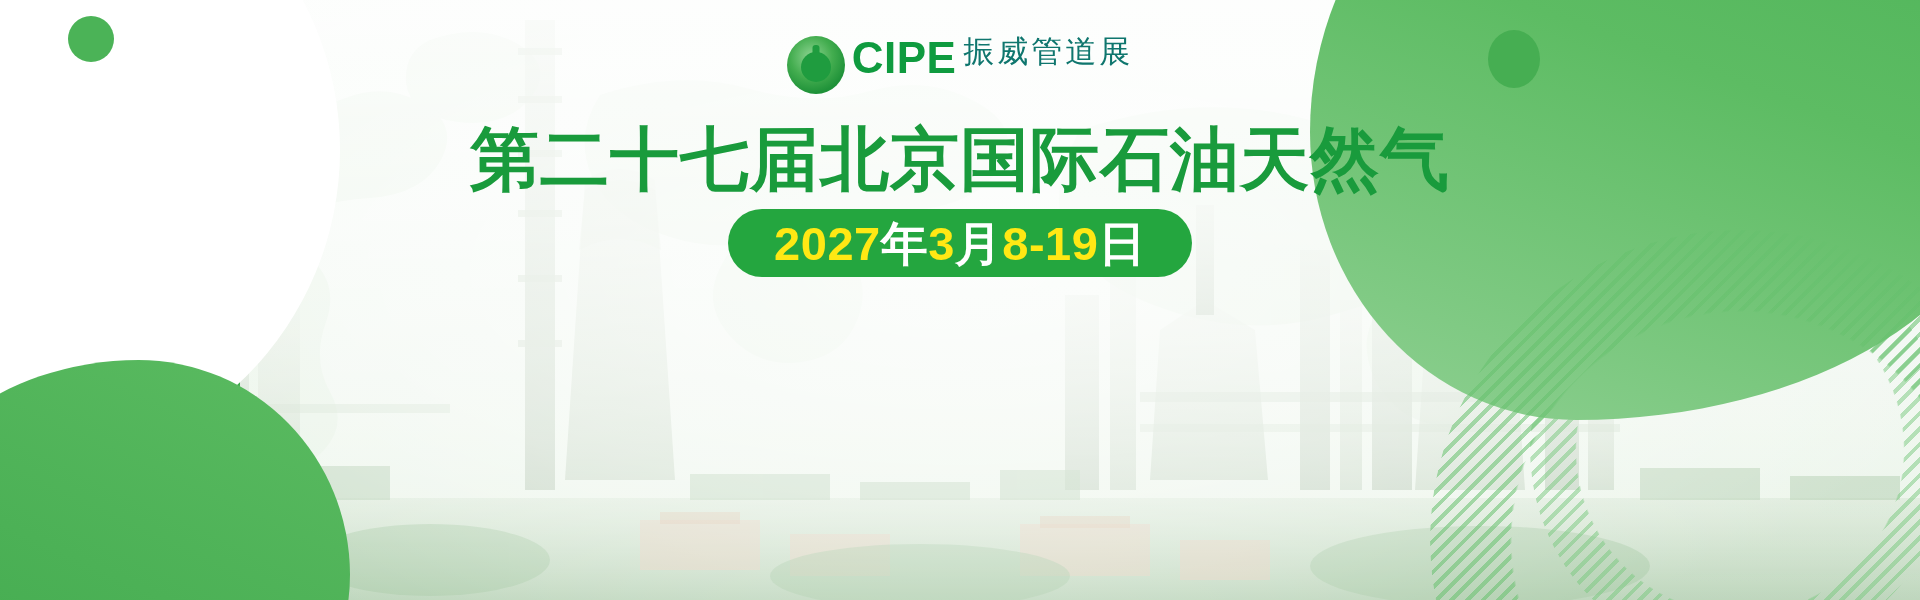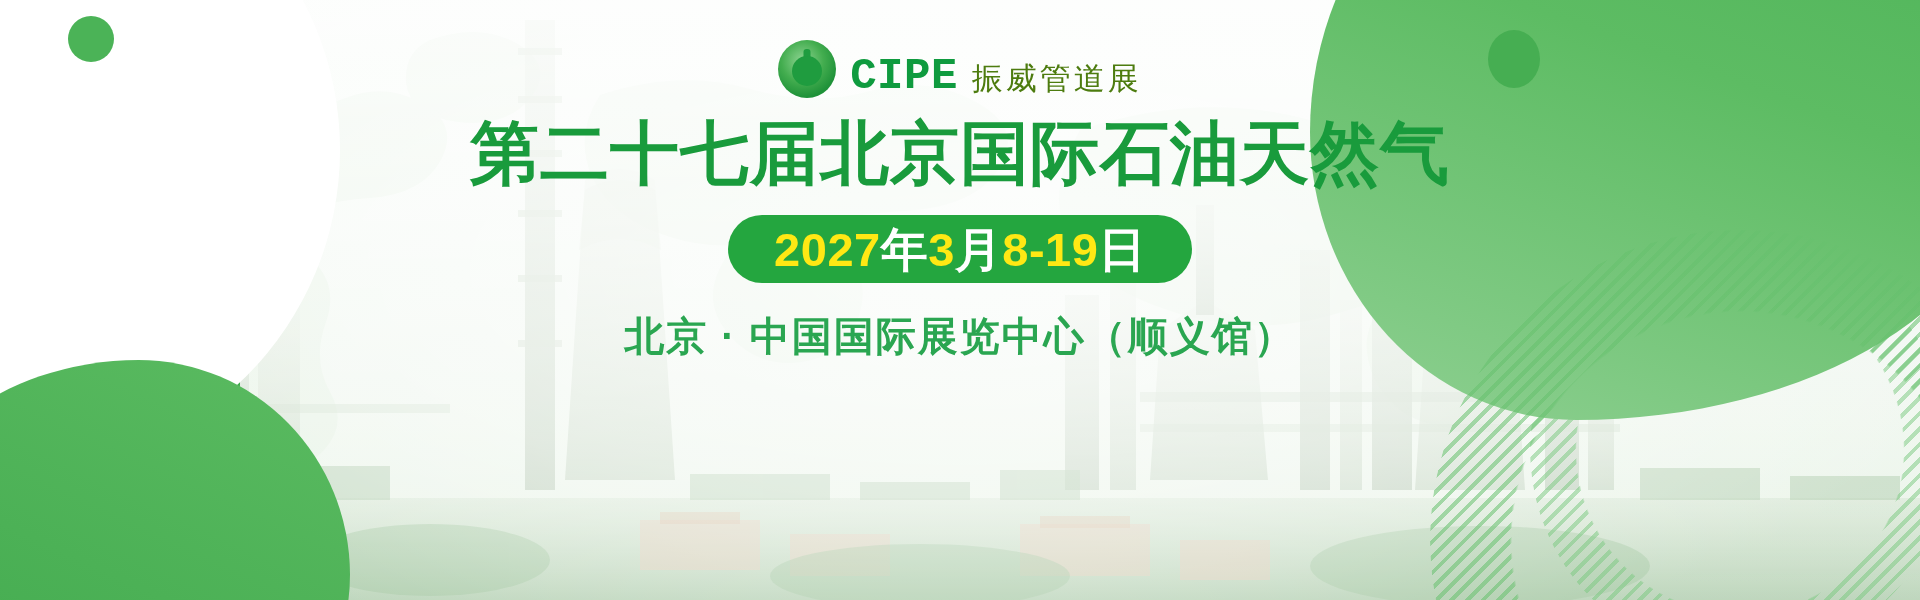--- a/index.html
+++ b/index.html
@@ -117,23 +117,22 @@
 
   
   .content{
     position:absolute; inset:0;
     display:flex; flex-direction:column; align-items:center;
     padding-top:36px;
   }
 
   
   .logo-row{
-    display:flex; align-items:flex-end; gap:14px;
+    display:flex; align-items:flex-start; gap:7px;
     height:62px;
-    font-family:Liberation Mono, monospace;
   }
   .logo-mark{
     position:relative;
     width:58px; height:58px;
     flex:0 0 auto;
   }
   .logo-ring{
     position:absolute; inset:0;
     border-radius:50%;
     background:radial-gradient(circle at 42% 36%,#8ed492 0%,#43ad4f 42%,#1f9239 72%,#169035 100%);
@@ -157,43 +156,43 @@
   .logo-cipe{
     font-size:44px;
     font-weight:bold;
     letter-spacing:.5px;
     color:#0f9b3f;
     line-height:1;
   }
   .logo-cn{
     font-size:31px;
     font-weight:normal;
-    color:#4d7c0f;
+    color:#0f766e;
     letter-spacing:3px;
     line-height:1;
     padding-bottom:2px;
   }
 
   
   .title-block{
-    margin-top:16px;
+    margin-top:22px;
     text-align:left;
   }
   .title-line{
     font-size:69px;
     font-weight:bold;
     color:#199b3c;
     line-height:1.15;
     letter-spacing:1px;
     white-space:nowrap;
   }
 
   
   .date-pill{
-    margin-top:22px;
+    margin-top:10px;
     display:inline-flex; align-items:center; justify-content:center;
     height:68px;
     padding:0 46px;
     border-radius:34px;
     background:#24a63f;
     white-space:nowrap;
   }
   .date-pill .seg{
     font-size:47px;
     font-weight:bold;
@@ -349,16 +348,15 @@
 
     <div class="date-pill">
       <span class="seg seg-num">2027</span>
       <span class="seg seg-cn">年</span>
       <span class="seg seg-num">3</span>
       <span class="seg seg-cn">月</span>
       <span class="seg seg-num">8-19</span>
       <span class="seg seg-cn">日</span>
     </div>
 
-    <div class="venue">北京 · 中国国际展览中心（顺义馆）</div>
 
   </div>
 </div>
 
 </body></html>

